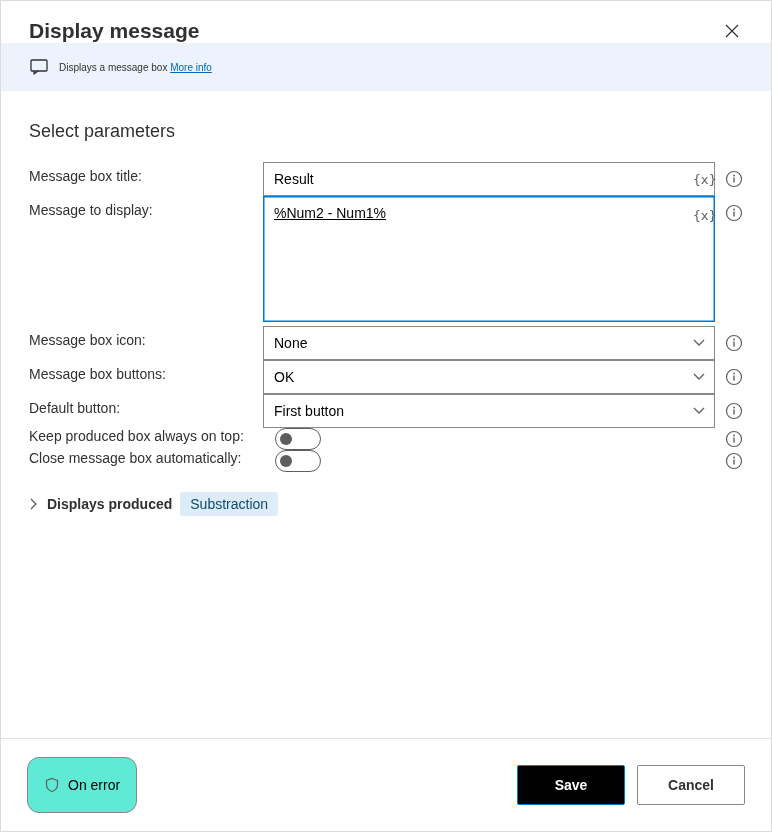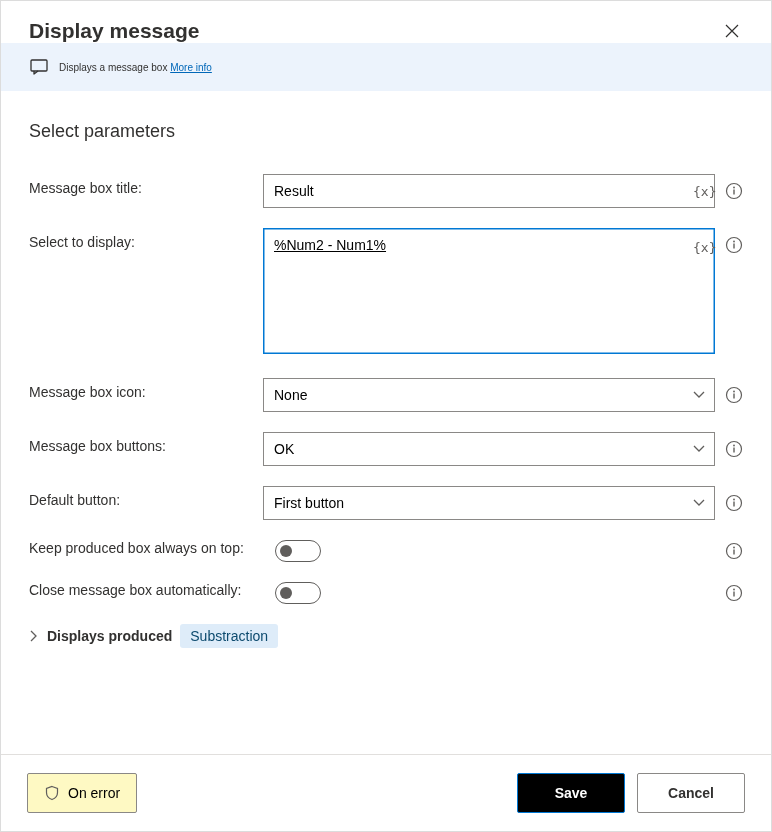--- a/index.html
+++ b/index.html
@@ -8,23 +8,23 @@
 
   .header { display: flex; align-items: center; justify-content: space-between; padding: 18px 28px 0 28px; }
   .header h1 { font-size: 21px; font-weight: 600; margin: 0; }
   .close-btn { background: none; border: none; cursor: pointer; padding: 4px; }
 
   .info-bar { background: #ecf3fc; display: flex; align-items: center; gap: 10px; padding: 14px 28px; }
   .info-text { font-size: 10px; color: #323130; }
   .more-info { color: #0067b8; text-decoration: underline; cursor: pointer; }
 
   .content { padding: 18px 28px 10px 28px; flex: 1; overflow: auto; }
-  .section-title { font-size: 18px; font-weight: 400; margin: 12px 0 32px 0; color: #323130; }
-
-  .param-row { display: flex; align-items: flex-start; margin-bottom: 20px; }
+  .section-title { font-size: 18px; font-weight: 400; margin: 12px 0 20px 0; color: #323130; }
+
+  .param-row { display: flex; align-items: flex-start; }
   .param-label { width: 234px; font-size: 14px; color: #323130; padding-top: 6px; flex-shrink: 0; }
   .param-control { flex: 1; display: flex; align-items: flex-start; gap: 10px; }
 
   .text-input-wrap { position: relative; flex: 1; }
   .text-input { width: 100%; height: 34px; border: 1px solid #8a8886; padding: 0 34px 0 10px; font-size: 14px; font-family: inherit; background: #fff; }
   .var-btn { position: absolute; right: 6px; top: 50%; transform: translateY(-50%); width: 22px; height: 22px; border: none; background: none; font-size: 13px; font-family: monospace; color: #605e5c; cursor: pointer; }
 
   .textarea-wrap { position: relative; flex: 1; }
   .textarea-input { width: 100%; height: 126px; border: 1px solid #0078d4; box-shadow: 0 0 0 0.5px #0078d4 inset; padding: 8px 34px 8px 10px; font-size: 14px; font-family: inherit; background: #fff; resize: none; text-decoration: underline; }
   .textarea-wrap .var-btn { top: 8px; transform: none; }
@@ -39,21 +39,21 @@
   .toggle-thumb { position: absolute; left: 4px; top: 50%; transform: translateY(-50%); width: 12px; height: 12px; border-radius: 50%; background: #605e5c; }
   .toggle-row .param-control { align-items: center; }
   .toggle-row .info-icon { margin-top: 0; margin-left: auto; }
 
   .vars-row { display: flex; align-items: center; gap: 8px; margin-top: 20px; }
   .chevron-right { cursor: pointer; }
   .vars-label { font-size: 14px; font-weight: 600; }
   .var-pill { background: #deecf9; color: #0c4a6e; padding: 4px 10px; border-radius: 3px; font-size: 14px; cursor: pointer; }
 
   .footer { border-top: 1px solid #e1dfdd; padding: 18px 26px; display: flex; align-items: center; }
-  .on-error { height: 40px; border: 1px solid #8a8886; border-radius: 2px; background: #fef9c3; padding: 0 16px; display: inline-flex; align-items: center; gap: 8px; font-size: 14px; cursor: pointer; }
+  .on-error { height: 56px; border: 1px solid #8a8886; border-radius: 12px; background: #5eead4; padding: 0 16px; display: inline-flex; align-items: center; gap: 8px; font-size: 14px; cursor: pointer; }
   .footer-spacer { flex: 1; }
   .btn { height: 40px; min-width: 108px; border-radius: 2px; font-size: 14px; font-weight: 600; cursor: pointer; }
   .btn-primary { background: #000000; color: #fff; border: 1px solid #0078d4; margin-right: 12px; }
   .btn-secondary { background: #fff; color: #323130; border: 1px solid #8a8886; }
 
   svg { display: block; }
 </style>
 </head>
 <body>
 
@@ -89,21 +89,21 @@
       </div>
       <svg class="info-icon" viewBox="0 0 18 18">
           <circle cx="9" cy="9" r="7.5" fill="none" stroke="#605e5c" stroke-width="1.2"></circle>
           <circle cx="9" cy="5.5" r="0.9" fill="#605e5c"></circle>
           <rect x="8.3" y="7.5" width="1.4" height="5" fill="#605e5c"></rect>
         </svg>
     </div>
   </div>
 
   <div class="param-row">
-    <div class="param-label">Select to display:</div>
+    <div class="param-label">Message to display:</div>
     <div class="param-control">
       <div class="textarea-wrap">
         <textarea class="textarea-input" style="">%Num2 - Num1%</textarea>
         <button class="var-btn">{x}</button>
       </div>
       <svg class="info-icon" viewBox="0 0 18 18">
           <circle cx="9" cy="9" r="7.5" fill="none" stroke="#605e5c" stroke-width="1.2"></circle>
           <circle cx="9" cy="5.5" r="0.9" fill="#605e5c"></circle>
           <rect x="8.3" y="7.5" width="1.4" height="5" fill="#605e5c"></rect>
         </svg>

